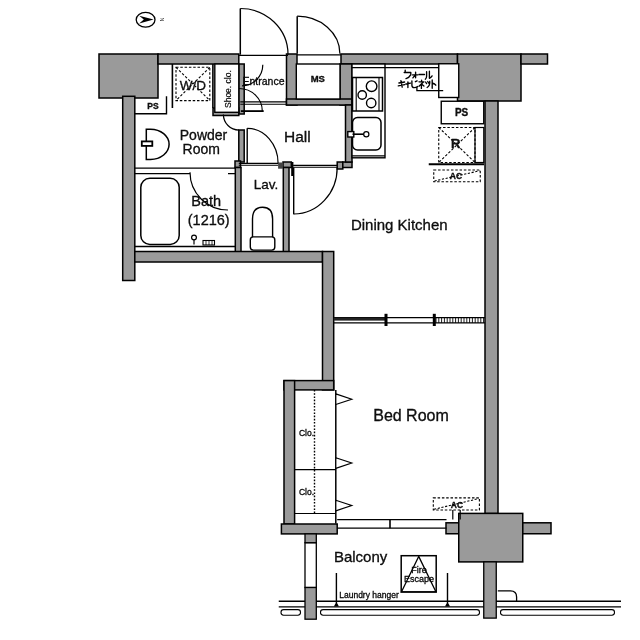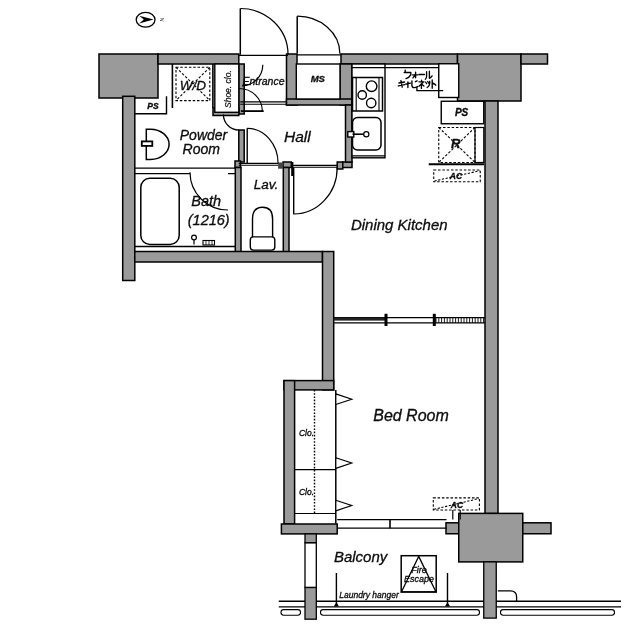--- a/index.html
+++ b/index.html
@@ -1,15 +1,15 @@
 <!DOCTYPE html>
 <html><head><meta charset="utf-8">
 <style>
 html,body{margin:0;padding:0;background:#fff;}
-#plan{width:640px;height:640px;position:relative;font-family:"Liberation Sans",sans-serif;font-style:italic;}
+#plan{width:640px;height:640px;position:relative;font-family:"Liberation Sans",sans-serif;}
 text{font-family:"Liberation Sans",sans-serif;fill:#111;}
 </style></head><body>
 <div id="plan">
 <svg width="640" height="640" viewBox="0 0 640 640">
 <rect x="0" y="0" width="640" height="640" fill="#ffffff"></rect>
 <g id="walls">
 <rect x="99" y="54" width="59" height="44" fill="#9a9a9a" stroke="#000" stroke-width="1.5"></rect>
 <rect x="158" y="54" width="80.8" height="10" fill="#9a9a9a" stroke="#000" stroke-width="1.5"></rect>
 <rect x="238.8" y="64" width="5.4" height="50" fill="#9a9a9a" stroke="#000" stroke-width="1.5"></rect>
 <rect x="238.8" y="130" width="5.4" height="32" fill="#9a9a9a" stroke="#000" stroke-width="1.5"></rect>

